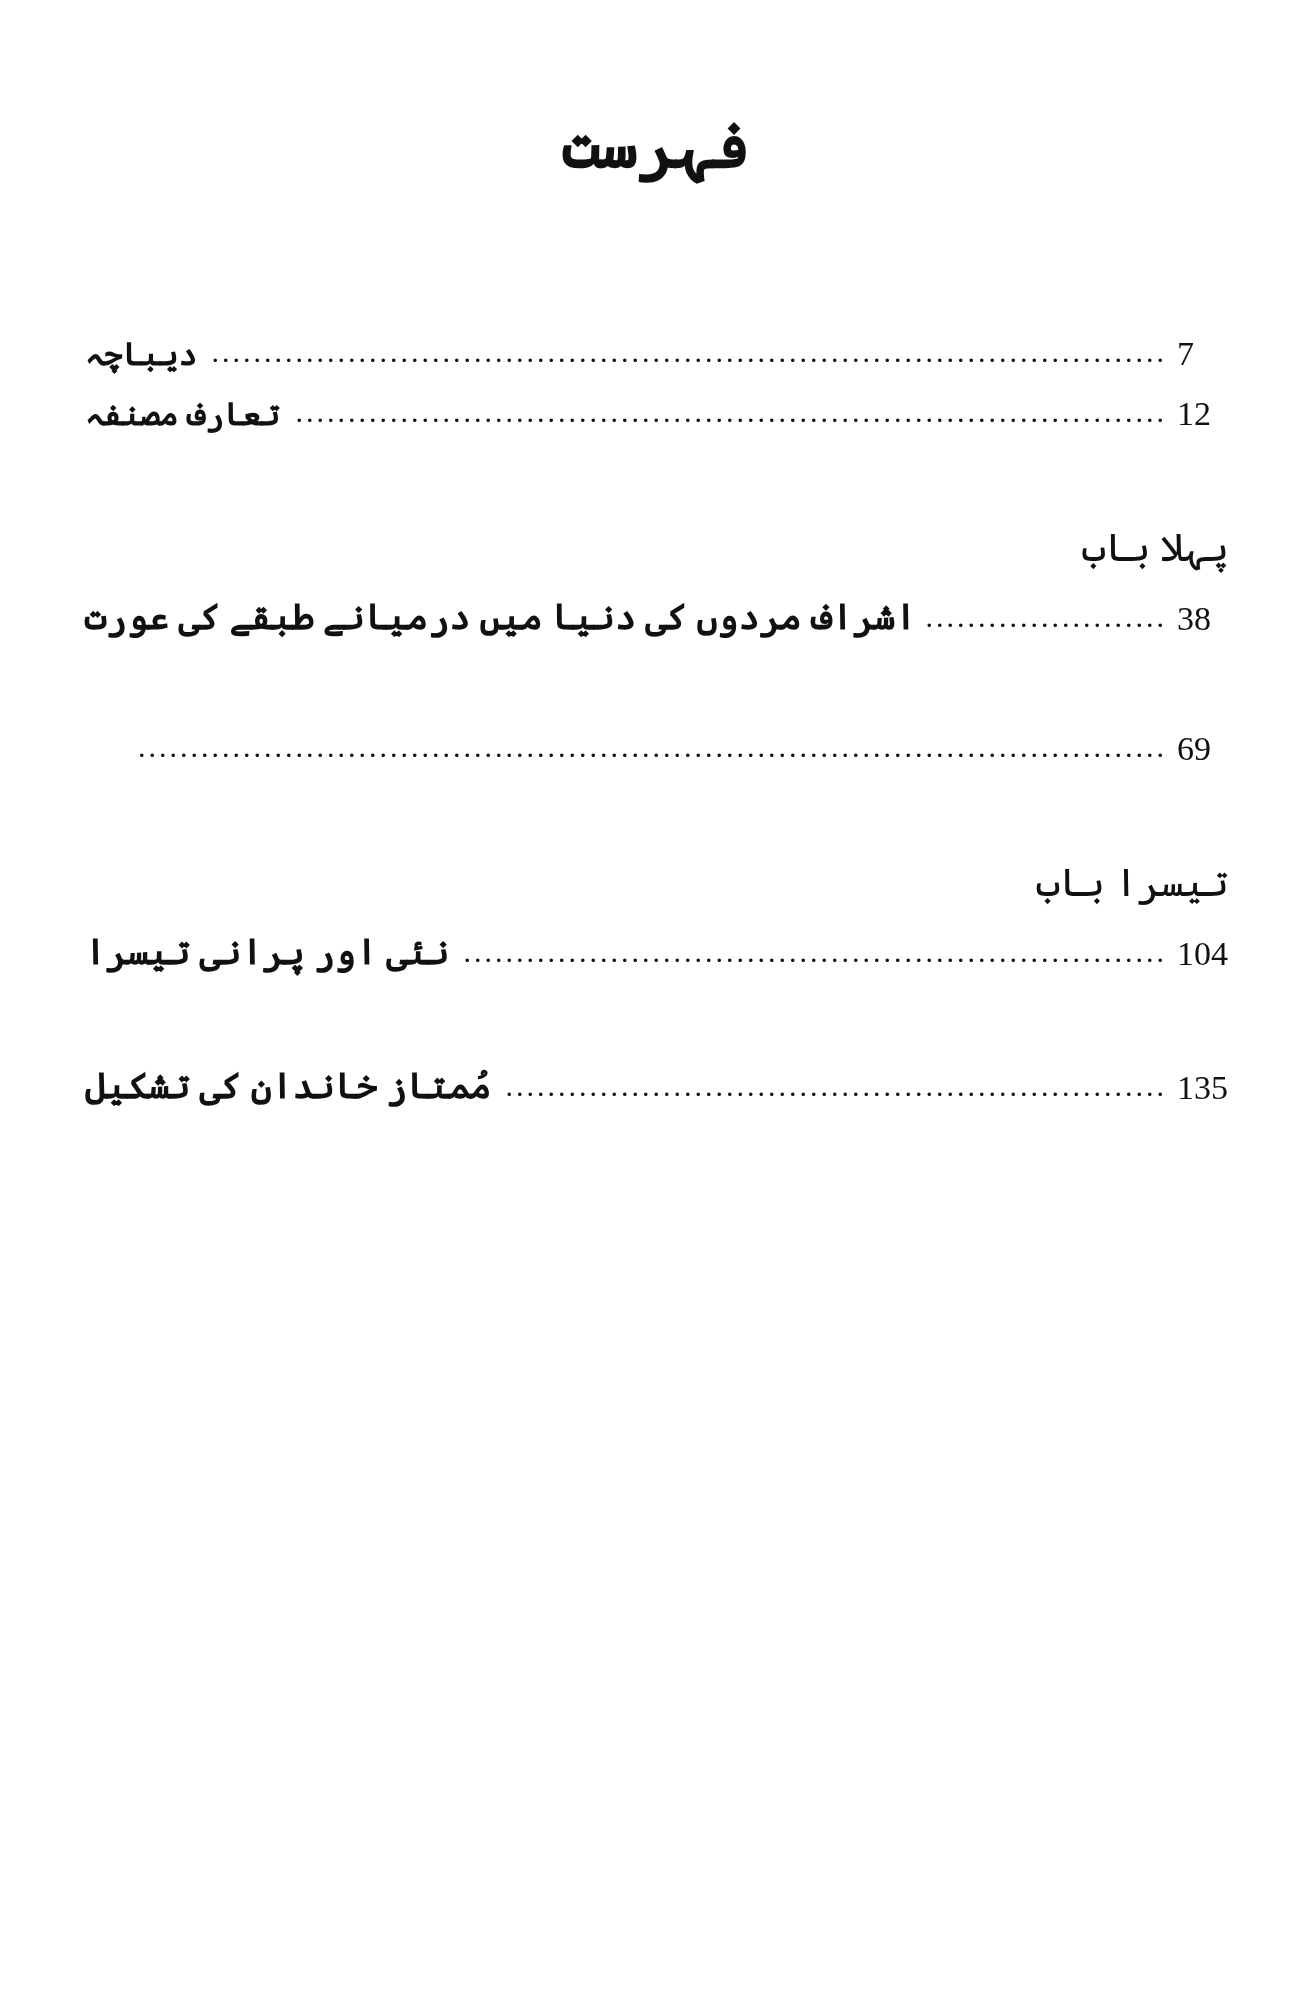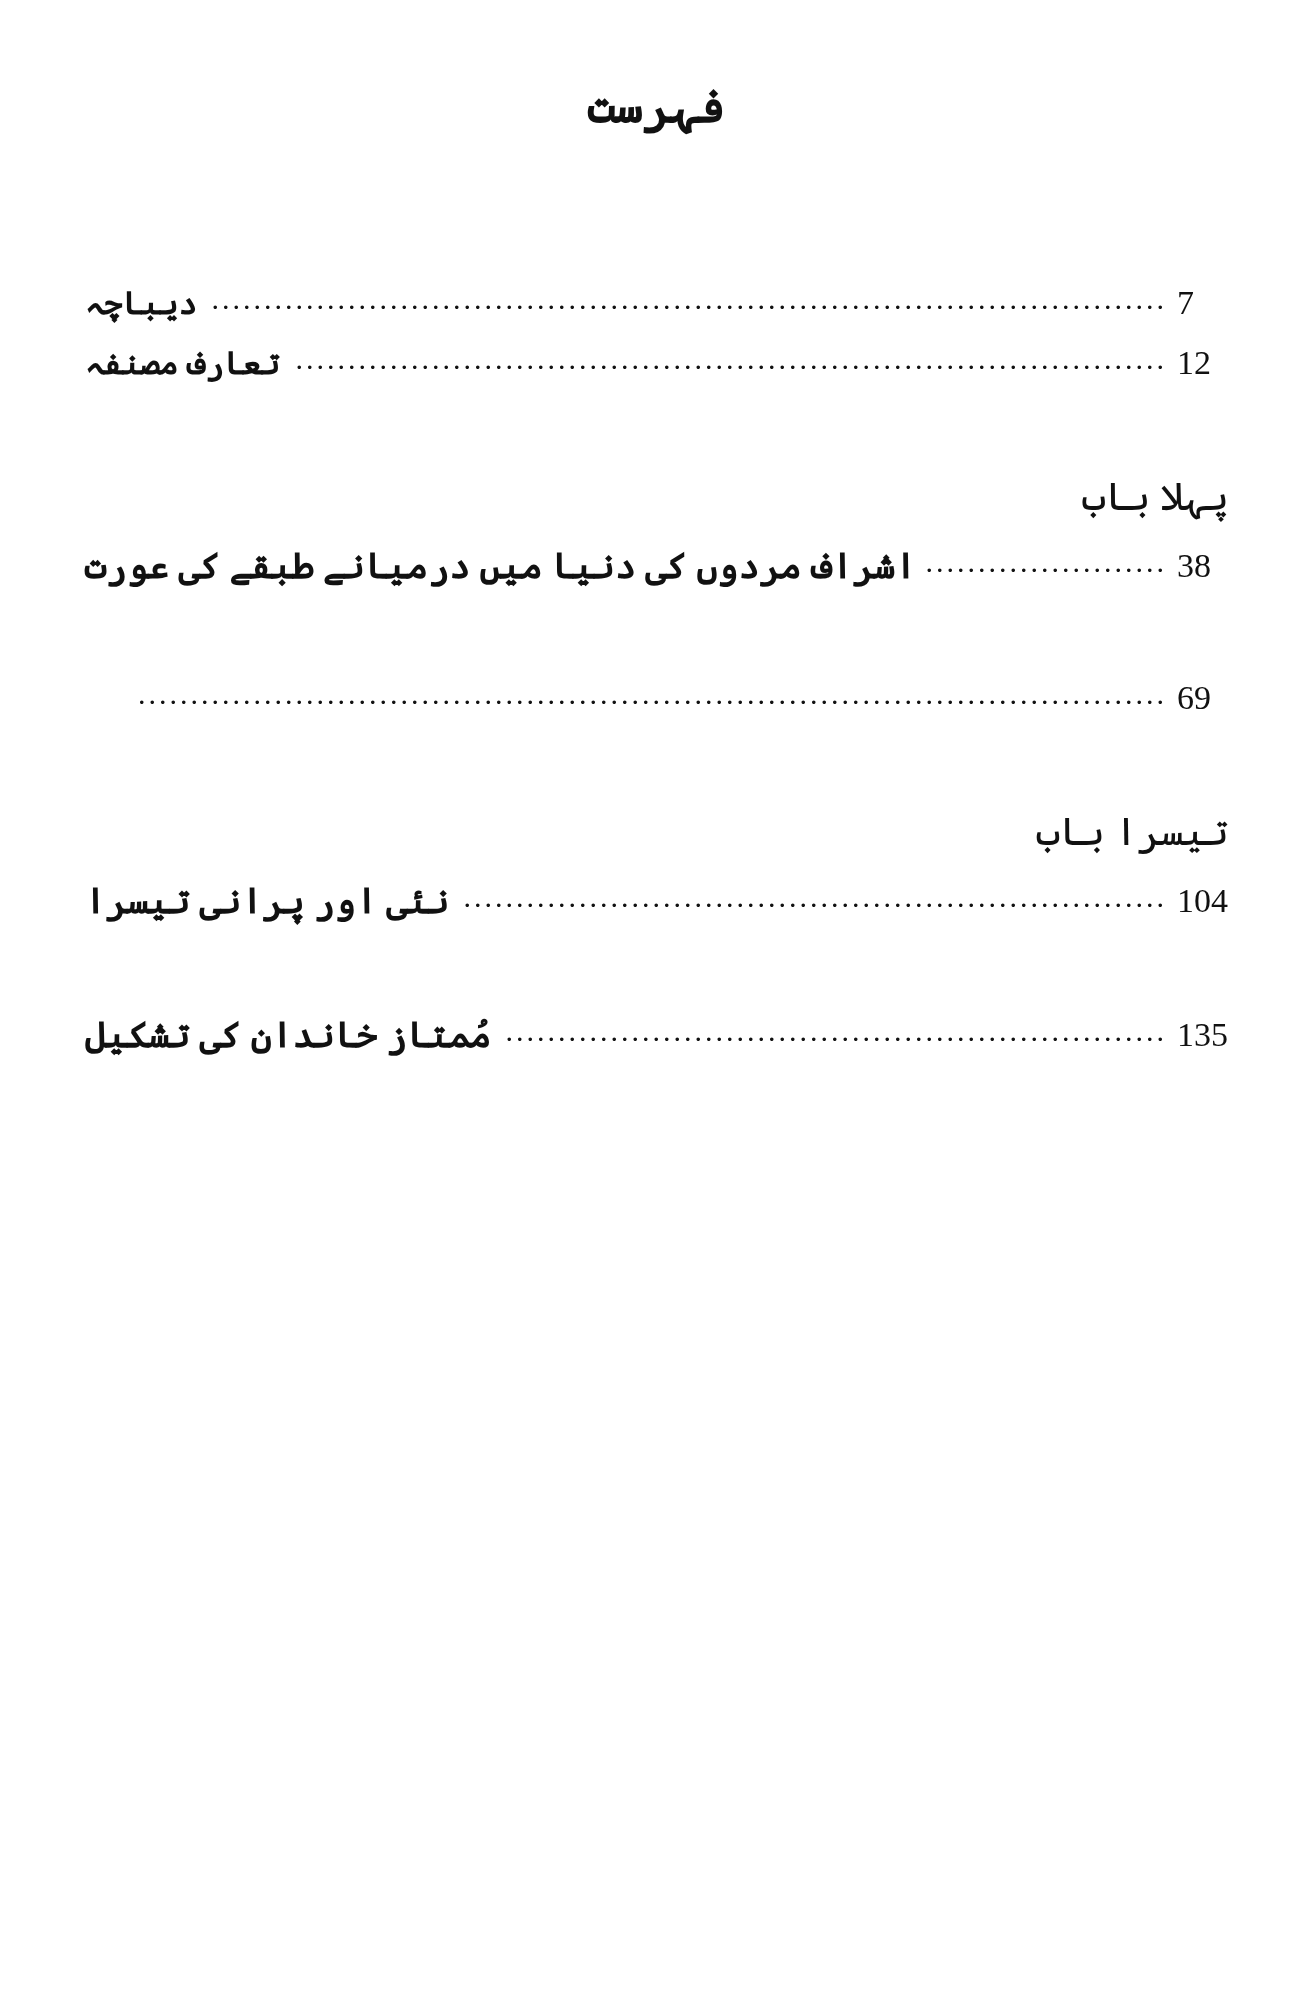--- a/index.html
+++ b/index.html
@@ -17,36 +17,36 @@
   }
   .page {
     width: 1314px;
     height: 2000px;
     box-sizing: border-box;
     padding: 0 85px;
     position: relative;
   }
   .page-title {
     text-align: center;
-    font-size: 47px;
+    font-size: 64px;
     font-weight: 700;
     letter-spacing: 1px;
-    margin-top: 78px;
+    margin-top: 108px;
     margin-bottom: 0;
     line-height: 1.2;
     direction: rtl;
   }
   .toc {
     margin-top: 150px;
   }
   
   .entry {
     display: flex;
     flex-direction: row-reverse;
-    align-items: center;
+    align-items: flex-end;
     direction: rtl;
     width: 100%;
     margin-bottom: 22px;
   }
   .entry .label {
     font-size: 32px;
     font-weight: 600;
     white-space: nowrap;
     direction: rtl;
   }

